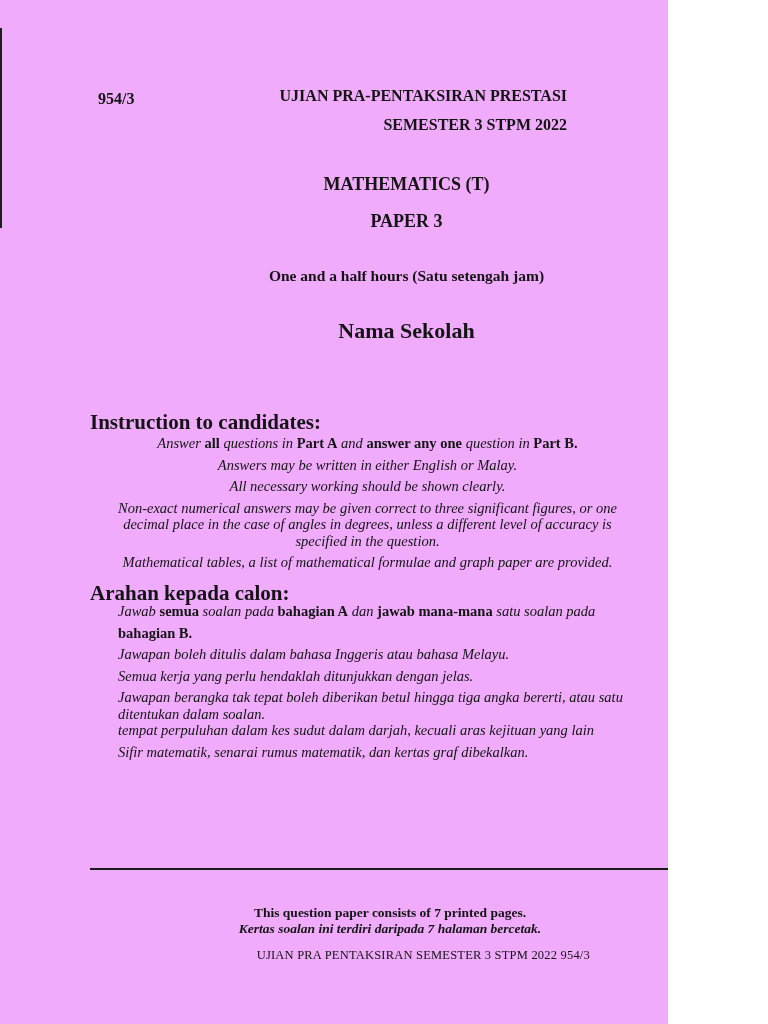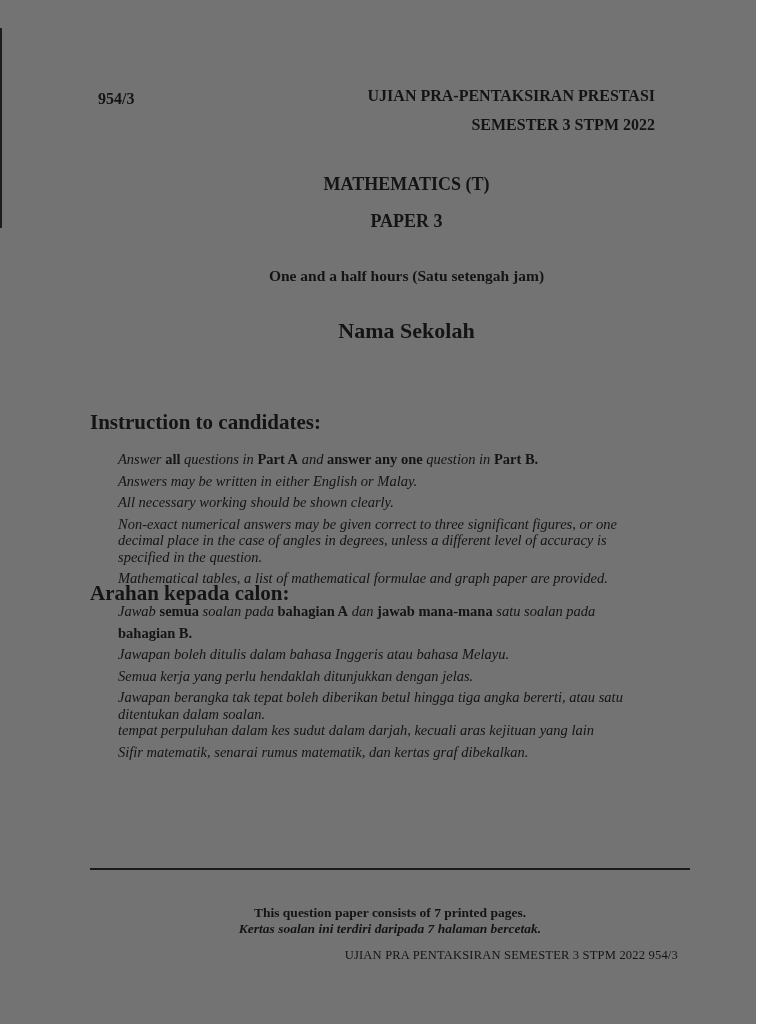--- a/index.html
+++ b/index.html
@@ -2,23 +2,23 @@
 <html><head>
 <meta charset="utf-8">
 <style>
   html, body {
     margin: 0;
     padding: 0;
     background: #ffffff;
   }
   .page {
     position: relative;
-    width: 756px;
+    width: 668px;
     height: 1024px;
-    background: #737373;
+    background: #f0abfc;
     font-family: "Liberation Serif", serif;
     color: #141414;
     overflow: hidden;
   }
   .scan-edge {
     position: absolute;
     left: 0;
     top: 28px;
     width: 2px;
     height: 200px;
@@ -55,21 +55,21 @@
     left: 90px;
     font-size: 21px;
     font-weight: bold;
   }
   .instr-lines {
     position: absolute;
     left: 118px;
     font-size: 14.5px;
   }
   .instr-heading-en { top: 410px; }
-  .instr-lines-en   { top: 446px; }
+  .instr-lines-en   { top: 430px; text-align: center; }
   .instr-heading-ms { top: 581px; }
   .instr-lines-ms   { top: 598px; }
   .instr-line {
     line-height: 16.5px;
     white-space: nowrap;
   }
   .instr-line.para { margin-top: 5px; }
   .seg-i  { font-style: italic; }
   .seg-b  { font-weight: bold; }
   .footer-note {

